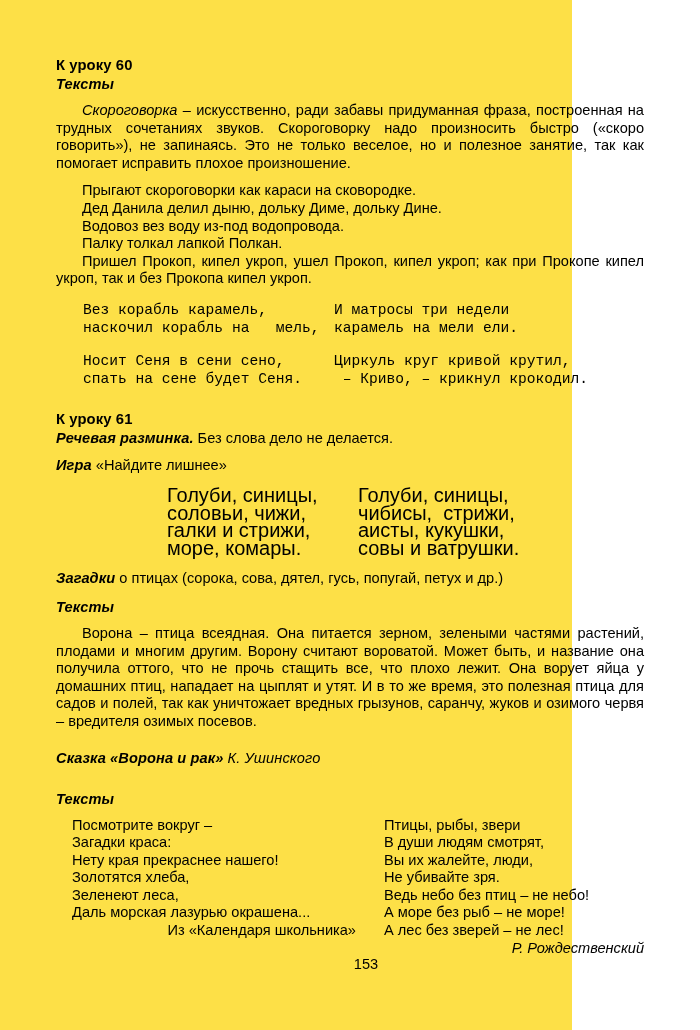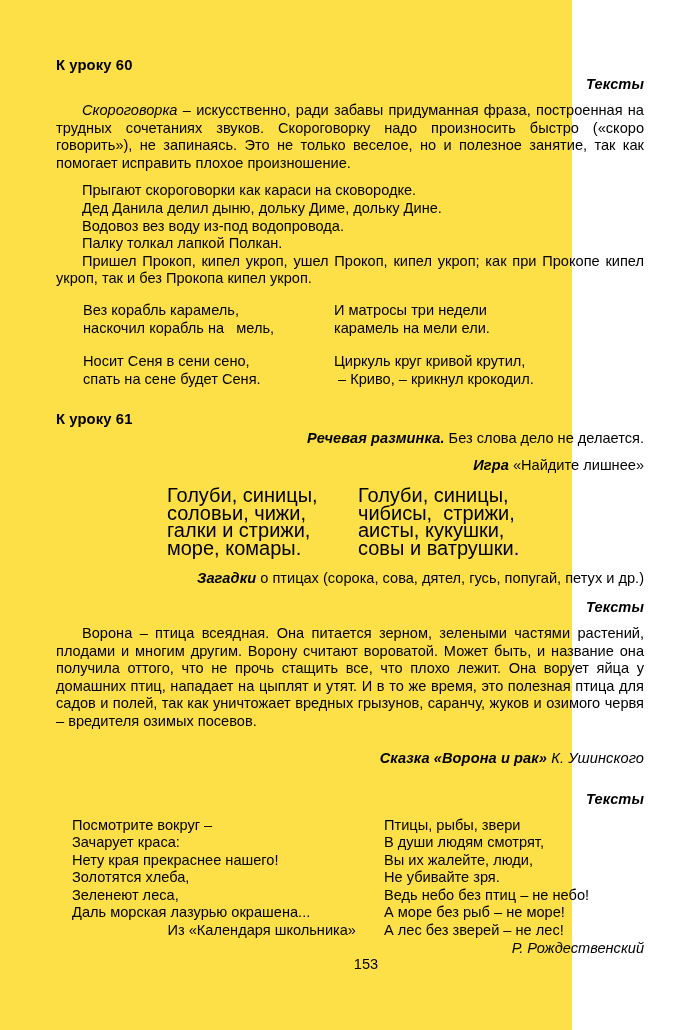--- a/index.html
+++ b/index.html
@@ -39,21 +39,20 @@
     margin: 0;
     letter-spacing: 0.1px;
   }
   .sub-head {
     font-size: 14.6px;
     font-weight: bold;
     font-style: italic;
     line-height: 19px;
     margin: 0;
     letter-spacing: 0.1px;
-    text-align: right;
   }
   .sub-head .plain {
     font-weight: normal;
     font-style: normal;
     letter-spacing: 0;
   }
   .sub-head .plain-italic {
     font-weight: normal;
     font-style: italic;
   }
@@ -84,21 +83,21 @@
     position: relative;
     font-size: 14.6px;
     line-height: 17.6px;
   }
   .two-col .col {
     position: absolute;
     top: 0;
   }
   .two-col .col-l { left: 27px; }
   .two-col .col-r { left: 278px; }
-  .two-col .line { white-space: pre; }
+  .two-col .line { white-space: pre; font-family: Liberation Mono, monospace; }
 
   .birds {
     position: relative;
     font-size: 20px;
     line-height: 17.6px;
   }
   .birds .col { position: absolute; top: 0; }
   .birds .col-l { left: 111px; }
   .birds .col-r { left: 302px; }
   .birds .line { white-space: pre; }
@@ -235,21 +234,21 @@
 
     <div class="spacer-22"></div>
 
     <div class="sub-head">Тексты</div>
 
     <div class="spacer-8"></div>
 
     <div class="poem" style="height:145px">
       <div class="col col-l">
         <div class="line">Посмотрите вокруг –</div>
-        <div class="line">Зачарует краса:</div>
+        <div class="line">Загадки краса:</div>
         <div class="line">Нету края прекраснее нашего!</div>
         <div class="line">Золотятся хлеба,</div>
         <div class="line">Зеленеют леса,</div>
         <div class="line">Даль морская лазурью окрашена...</div>
         <div class="attrib attrib-l">Из «Календаря школьника»</div>
       </div>
       <div class="col col-r">
         <div class="line">Птицы, рыбы, звери</div>
         <div class="line">В души людям смотрят,</div>
         <div class="line">Вы их жалейте, люди,</div>

